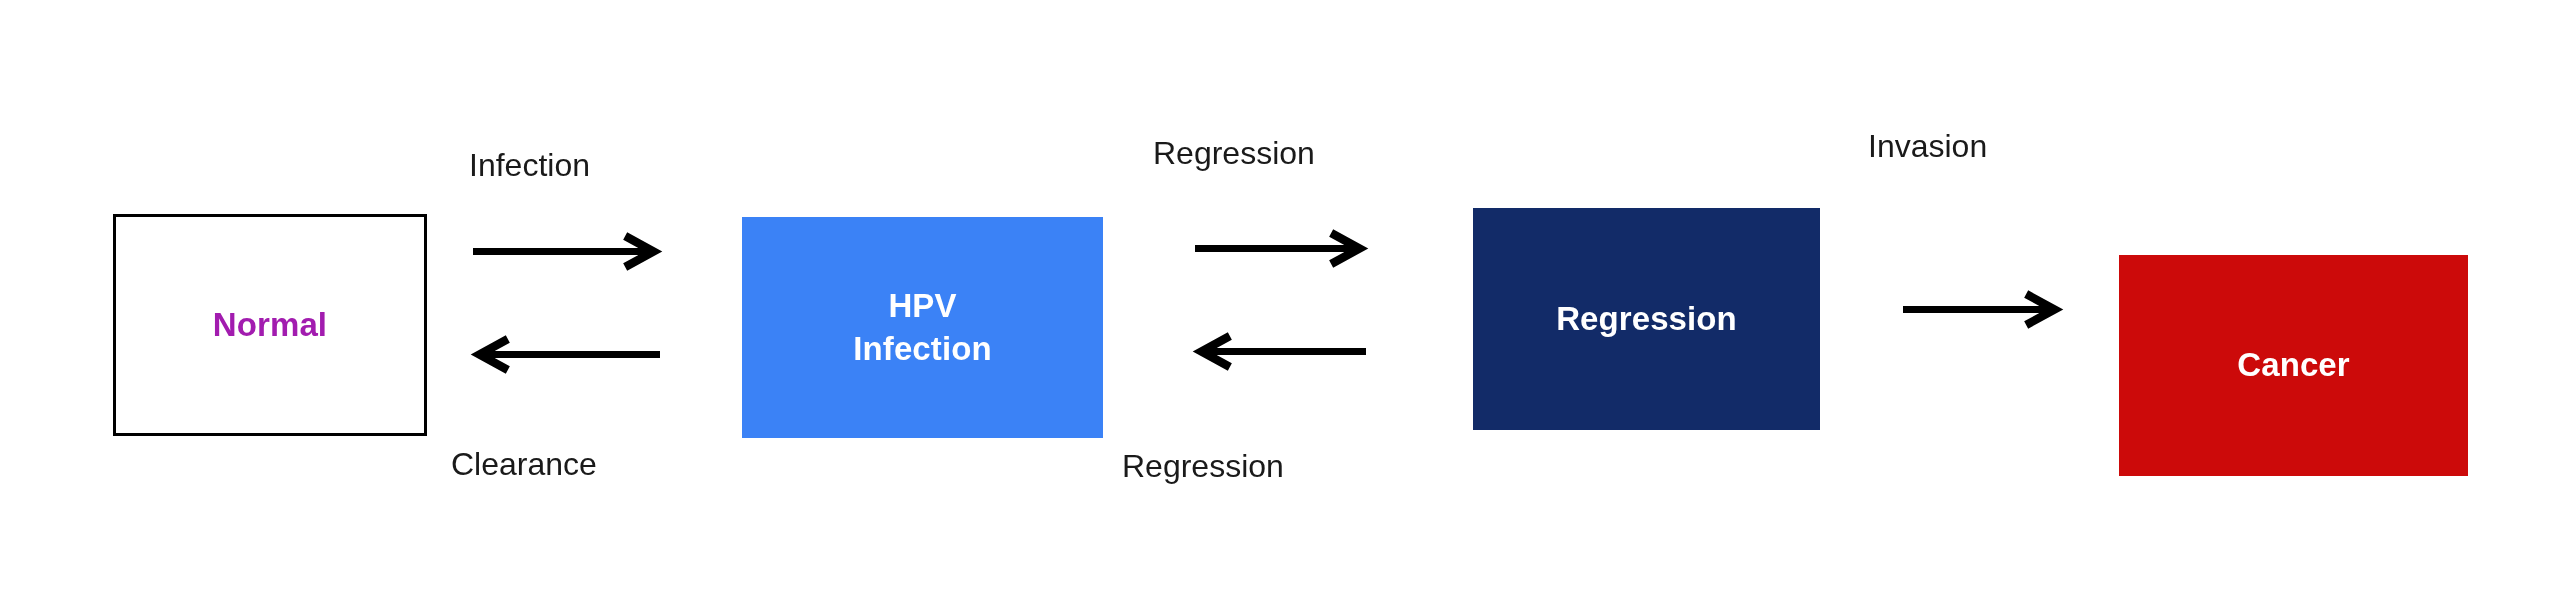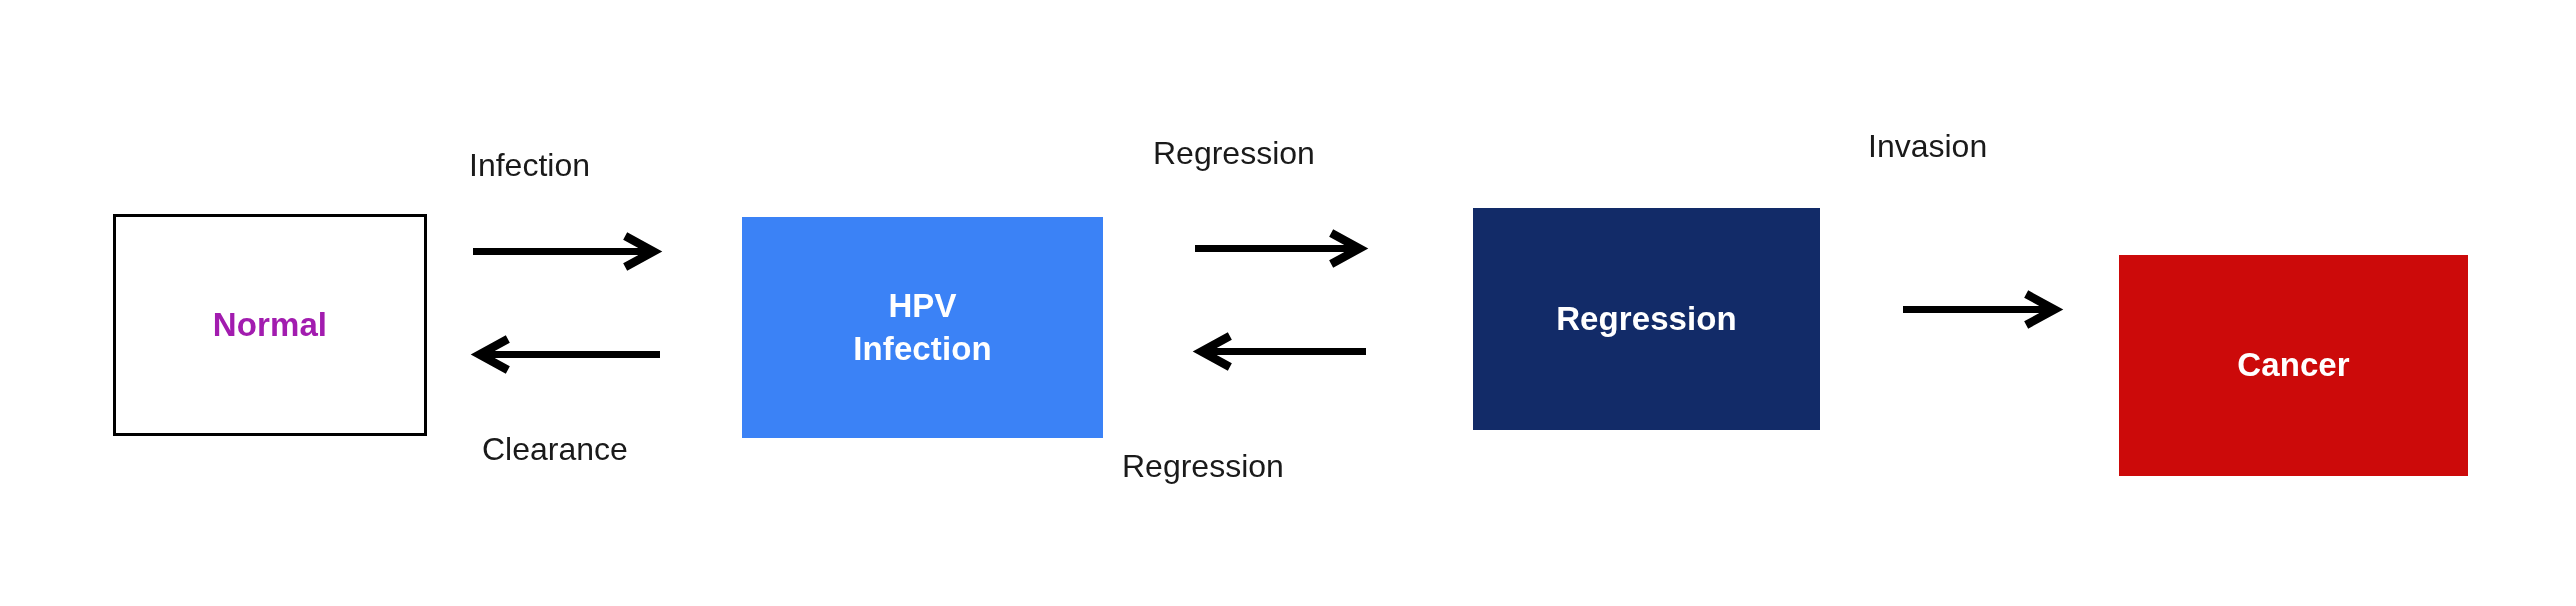--- a/index.html
+++ b/index.html
@@ -63,21 +63,21 @@
 
   
   .edge-label {
     position: absolute;
     font-size: 32px;
     color: #1a1a1a;
     white-space: nowrap;
     font-weight: normal;
   }
   .lbl-infection   { left: 469px;  top: 147px; }
-  .lbl-clearance   { left: 451px;  top: 431px; margin-left: 31px; }
+  .lbl-clearance   { left: 451px;  top: 446px; }
   .lbl-progression { left: 1153px; top: 135px; }
   .lbl-regression  { left: 1122px; top: 448px; }
   .lbl-invasion    { left: 1868px; top: 128px; text-align: right; }
 
   
   .arrow-svg {
     position: absolute;
     overflow: visible;
   }
   .arrow-line {

